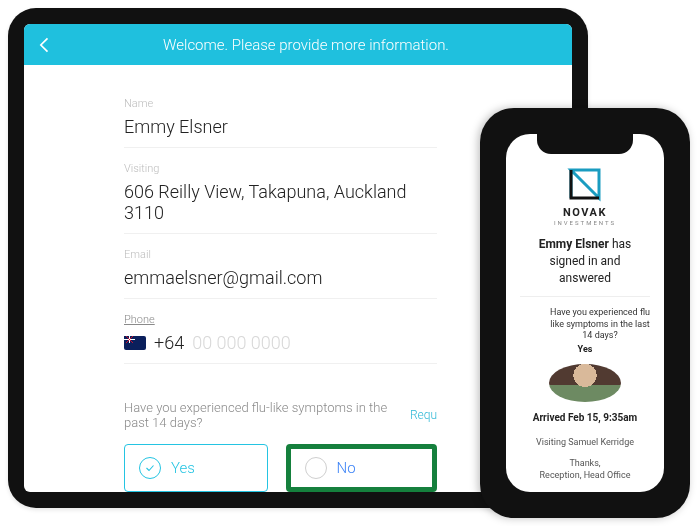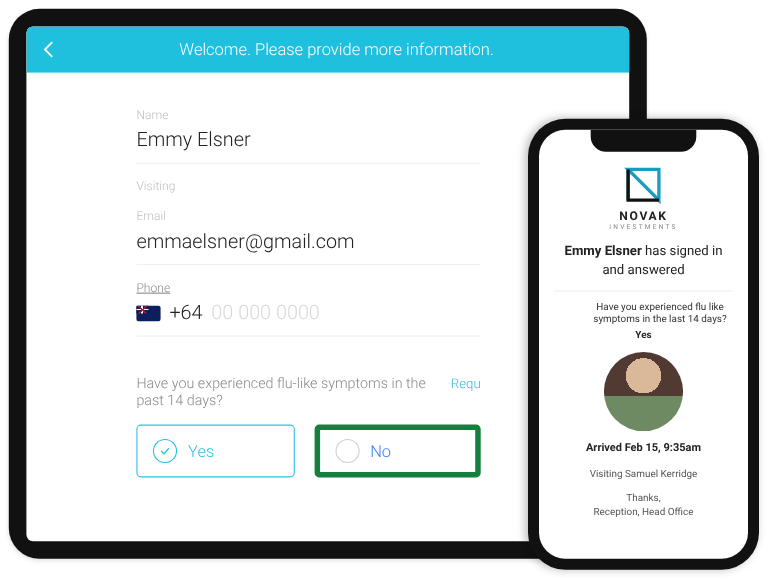--- a/index.html
+++ b/index.html
@@ -17,31 +17,31 @@
   .field-label.dark{color:#8a8a8a;text-decoration:underline;}
   .field-value{font-size:18px;color:#222;margin-top:2px;border-bottom:1px solid #f0f0f0;padding:4px 0 10px;}
   .phone-row{display:flex;align-items:center;border-bottom:1px solid #f0f0f0;padding:6px 0 10px;gap:8px;font-size:18px;color:#222;}
   .flag{width:22px;height:14px;border-radius:2px;background:linear-gradient(180deg,#0a1f5c 0 50%,#0a1f5c 50% 100%);position:relative;flex:0 0 22px;}
   .flag::before{content:"";position:absolute;left:0;top:0;width:11px;height:7px;background:
     linear-gradient(45deg,transparent 45%,#c8102e 45% 55%,transparent 55%),
     linear-gradient(-45deg,transparent 45%,#c8102e 45% 55%,transparent 55%),
     linear-gradient(0deg,transparent 42%,#fff 42% 58%,transparent 58%),
     linear-gradient(90deg,transparent 42%,#fff 42% 58%,transparent 58%),#0a1f5c;}
   .phone-placeholder{color:#d8d8d8;}
-  .question-row{display:flex;margin-top:36px;font-size:13px;color:#8a8a8a;}
+  .question-row{display:flex;align-items:center;margin-top:36px;font-size:13px;color:#8a8a8a;}
   .question-row .req{margin-left:auto;color:#2fb8d6;font-size:12px;}
   .options{display:flex;gap:18px;margin-top:14px;}
   .option{flex:1;height:48px;border:5px solid #15803d;border-radius:4px;display:flex;align-items:center;gap:10px;padding:0 14px;font-size:15px;color:#3b82f6;box-sizing:border-box;}
   .option.selected{border:1.5px solid #24c4e2;color:#24c4e2;}
   .radio{width:20px;height:20px;border:1.5px solid #cfcfcf;border-radius:50%;display:flex;align-items:center;justify-content:center;flex:0 0 20px;}
   .option.selected .radio{border-color:#24c4e2;}
   .radio svg{stroke:#24c4e2;stroke-width:2.2;fill:none;}
 
   
-  .phone{position:absolute;right:10px;top:108px;width:210px;height:410px;background:#111;border-radius:34px;padding:10px;box-sizing:border-box;box-shadow:-2px 0 8px rgba(0,0,0,.25);}
+  .phone{position:absolute;right:10px;top:108px;width:210px;height:410px;background:#111;border-radius:34px;padding:26px;box-sizing:border-box;box-shadow:-2px 0 8px rgba(0,0,0,.25);}
   .phone-screen{background:#fff;width:100%;height:100%;border-radius:24px;position:relative;overflow:hidden;display:flex;flex-direction:column;align-items:center;text-align:center;padding:28px 14px 10px;box-sizing:border-box;color:#222;}
   .notch{position:absolute;top:0;left:50%;transform:translateX(-50%);width:96px;height:20px;background:#111;border-bottom-left-radius:14px;border-bottom-right-radius:14px;}
   .logo{width:40px;height:40px;margin-top:2px;}
   .logo svg{width:100%;height:100%;}
   .logo-text{font-size:11px;font-weight:700;letter-spacing:1.5px;margin-top:2px;}
   .logo-sub{font-size:6px;letter-spacing:2px;color:#888;}
   .signed{font-size:12px;margin:10px 6px 0;line-height:1.4;}
   .signed b{font-weight:700;}
   .divider{width:100%;height:1px;background:#eee;margin:10px 0;}
   .q2{font-size:9px;color:#333;line-height:1.3;margin-left:30px;}
@@ -67,20 +67,21 @@
         </div>
         <div class="topbar-title">Welcome. Please provide more information.</div>
       </div>
 
       <div class="form">
 
         <div class="field-label">Name</div>
         <div class="field-value">Emmy Elsner</div>
 
         <div class="field-label">Visiting</div>
+        <div class="field-value">606 Reilly View, Takapuna, Auckland 3110</div>
 
         <div class="field-label">Email</div>
         <div class="field-value">emmaelsner@gmail.com</div>
 
         <div class="field-label dark">Phone</div>
         <div class="phone-row">
           <span class="flag"></span>
           <span>+64</span>
           <span class="phone-placeholder">00 000 0000</span>
         </div>

